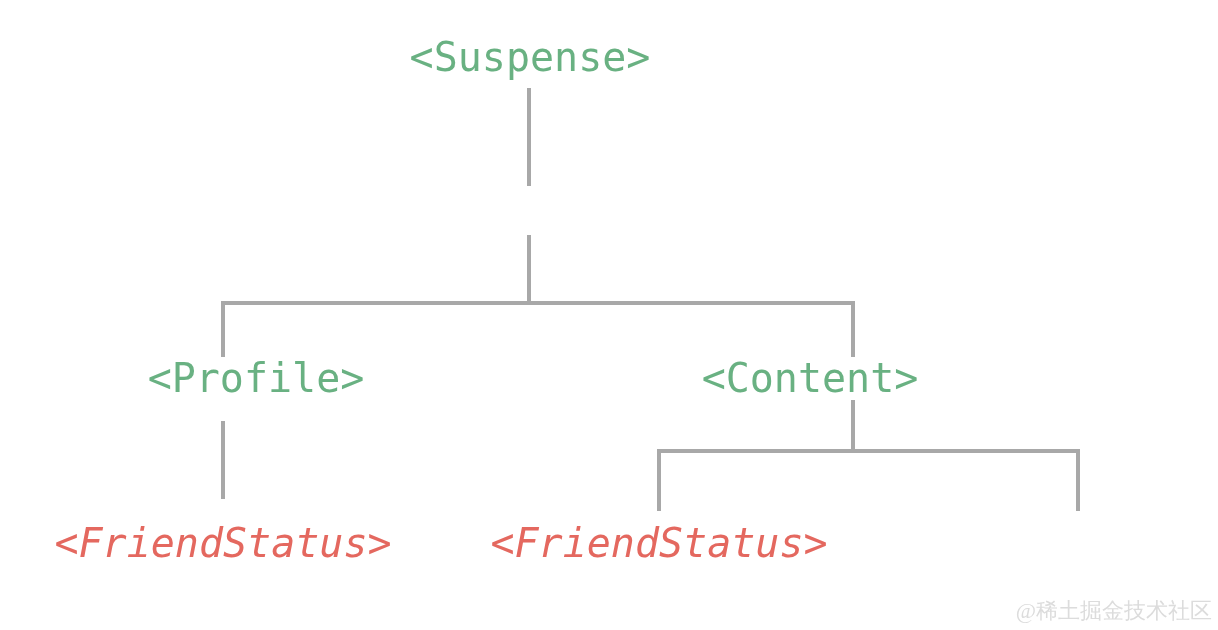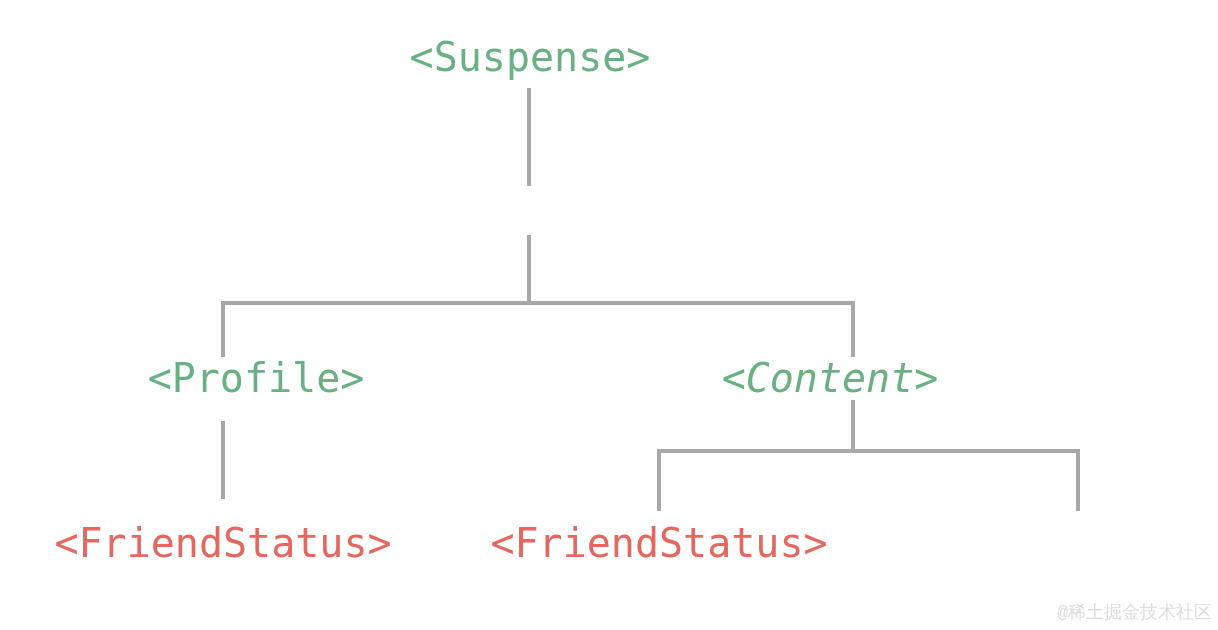--- a/index.html
+++ b/index.html
@@ -21,35 +21,35 @@
   }
   .node {
     position: absolute;
     transform: translate(-50%, -50%);
     font-size: 40px;
     line-height: 1;
     white-space: nowrap;
     letter-spacing: 0px;
   }
   .node--green { color: var(--green); }
-  .node--red   { color: var(--red); }
+  .node--red   { color: var(--red); font-style: italic; }
   .edge {
     position: absolute;
     background: var(--edge);
   }
   .edge--v { width: 4px; }
   .edge--h { height: 4px; }
   .watermark {
     position: absolute;
     right: 6px;
     bottom: 8px;
-    font-size: 18px;
+    font-size: 22px;
     line-height: 1;
     color: var(--watermark);
-    font-family: Liberation Mono, monospace;
+    font-family: Liberation Serif, serif;
     white-space: nowrap;
   }
 </style>
 </head>
 <body>
 
 <div class="canvas">
 
   <div class="edge edge--v" style="left:527px; top:88px;  height:98px;"></div>
 
@@ -60,19 +60,19 @@
 
   <div class="edge edge--v" style="left:221px; top:421px; height:78px;"></div>
 
   <div class="edge edge--v" style="left:851px; top:400px; height:53px;"></div>
   <div class="edge edge--h" style="left:657px; top:449px; width:423px;"></div>
   <div class="edge edge--v" style="left:657px; top:449px; height:62px;"></div>
   <div class="edge edge--v" style="left:1076px;top:449px; height:62px;"></div>
 
   <span class="node node--green" style="left:530px; top:57px;">&lt;Suspense&gt;</span>
   <span class="node node--green" style="left:220px; top:378px;margin-left:36px;">&lt;Profile&gt;</span>
-  <span class="node node--green" style="left:830px; top:378px;font-style:italic;">&lt;Content&gt;</span>
+  <span class="node node--green" style="left:810px; top:378px;">&lt;Content&gt;</span>
   <span class="node node--red" style="left:223px; top:543px;">&lt;FriendStatus&gt;</span>
   <span class="node node--red" style="left:659px; top:543px;">&lt;FriendStatus&gt;</span>
 
   <span class="watermark">@稀土掘金技术社区</span>
 
 </div>
 
 </body></html>

